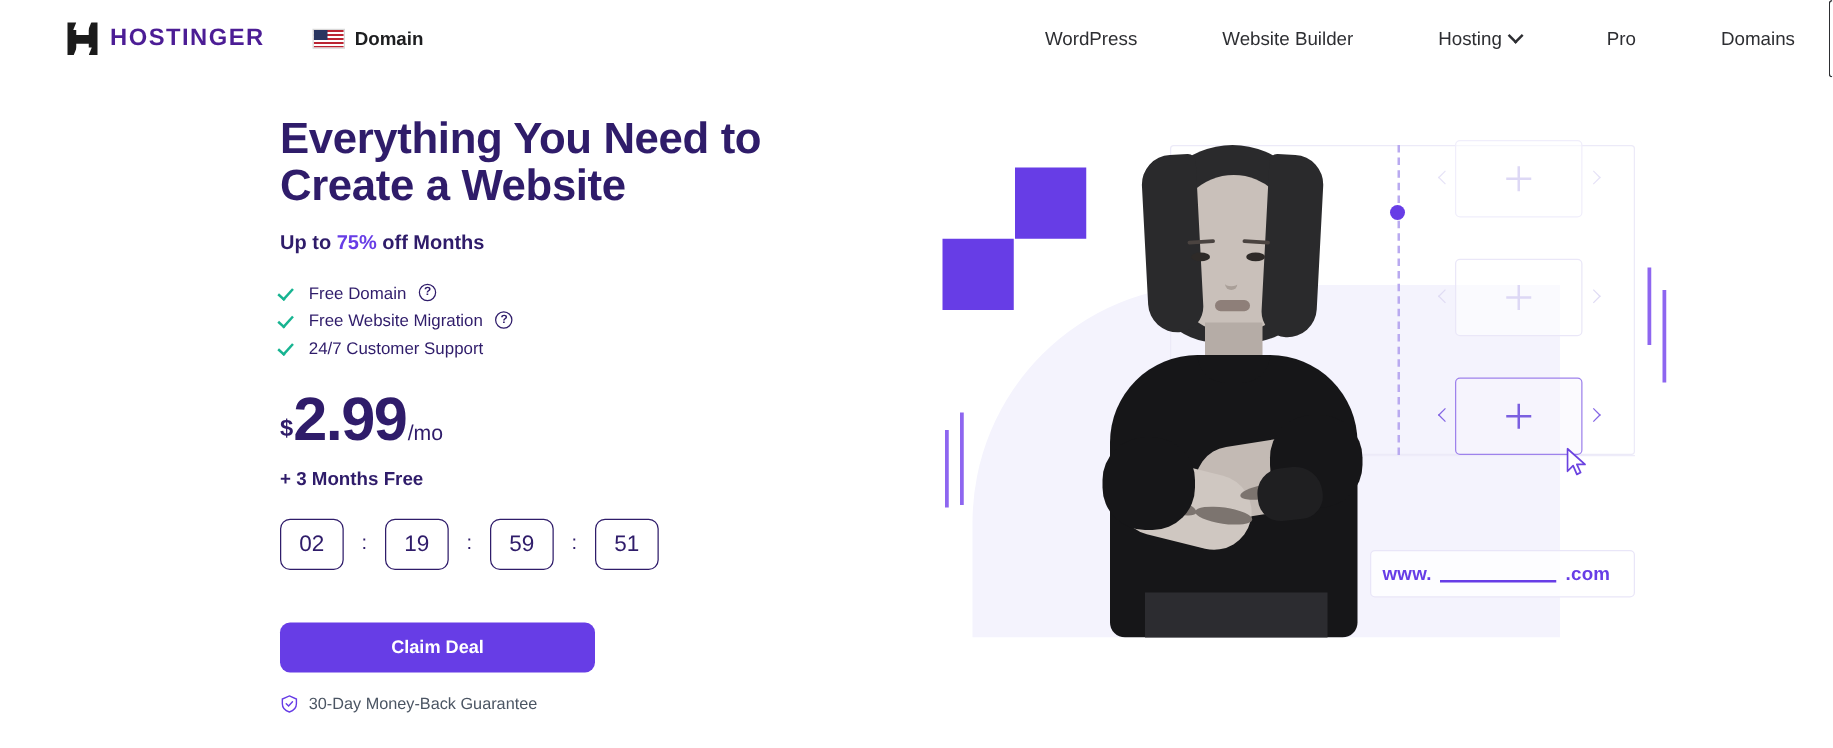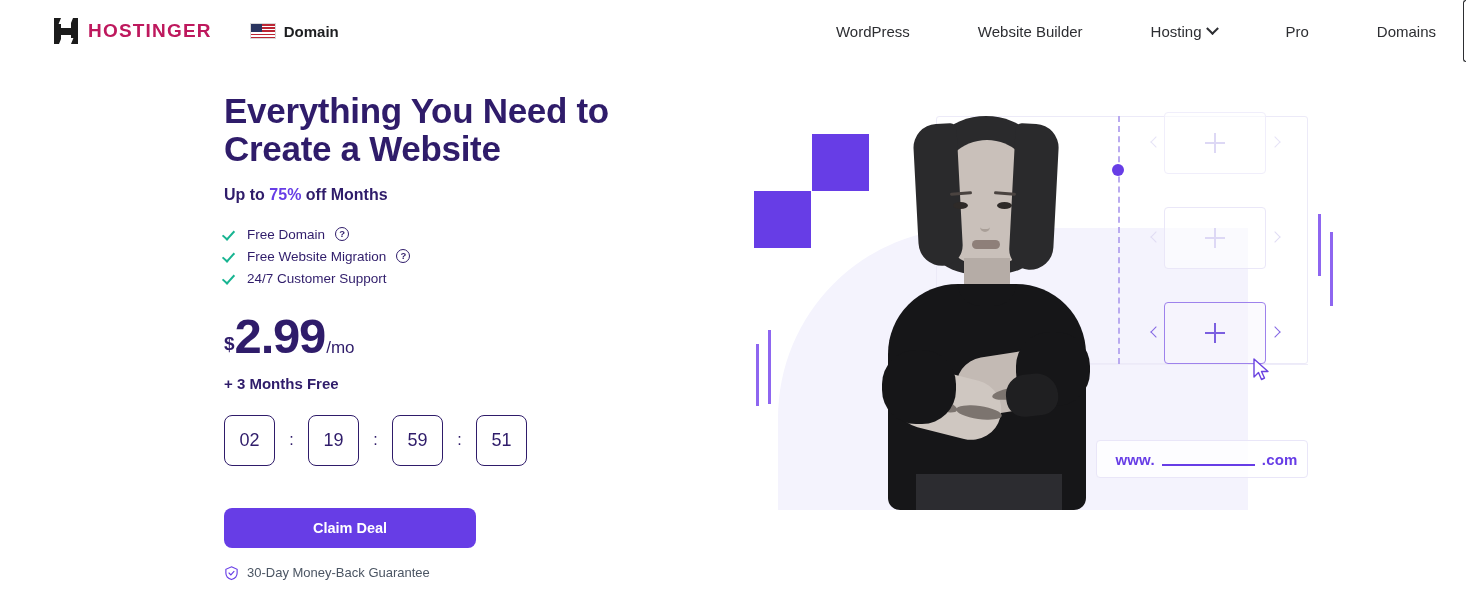--- a/index.html
+++ b/index.html
@@ -50,21 +50,21 @@
   .logo-mark .bar.left  { left: 0;  top: 0;   width: 7px; height: 26px; }
   .logo-mark .bar.right { right: 0; top: 0;   width: 7px; height: 26px; }
   .logo-mark .bar.mid   { left: 5px; top: 9.5px; width: 14px; height: 7px; transform: skewX(-12deg); }
   .logo-mark .notch-t   { position:absolute; left: 6px; top: -1px; width: 12px; height: 7px; background:#ffffff; transform: skewX(-22deg); }
   .logo-mark .notch-b   { position:absolute; left: 6px; bottom: -1px; width: 12px; height: 7px; background:#ffffff; transform: skewX(-22deg); }
 
   .brand-name {
     font-size: 19px;
     font-weight: 700;
     letter-spacing: 1.2px;
-    color: #be185d;
+    color: #4c1d95;
   }
 
   .lang {
     display: flex;
     align-items: center;
     gap: 8px;
     margin-left: 38px;
     cursor: pointer;
   }
   .flag {
@@ -227,21 +227,21 @@
   }
 
   .countdown {
     margin-top: 23px;
     display: flex;
     align-items: center;
     gap: 0;
   }
   .cd-box {
     width: 51px;
-    height: 51px;
+    height: 41px;
     border: 1.5px solid #2f1c6a;
     border-radius: 8px;
     display: flex;
     align-items: center;
     justify-content: center;
     font-size: 18px;
     color: #2f1c6a;
     background: #ffffff;
   }
   .cd-sep {
@@ -411,21 +411,20 @@
     top: 354px;
     width: 212px;
     height: 38px;
     border: 1px solid #e9e6f8;
     border-radius: 4px;
     background: rgba(255,255,255,0.82);
     display: flex;
     align-items: center;
     gap: 7px;
     padding-left: 9px;
-    justify-content: center;
   }
   .url-www, .url-com {
     font-size: 15px;
     font-weight: 700;
     color: #673de6;
     letter-spacing: 0.2px;
   }
   .url-blank {
     width: 93px;
     height: 1px;

